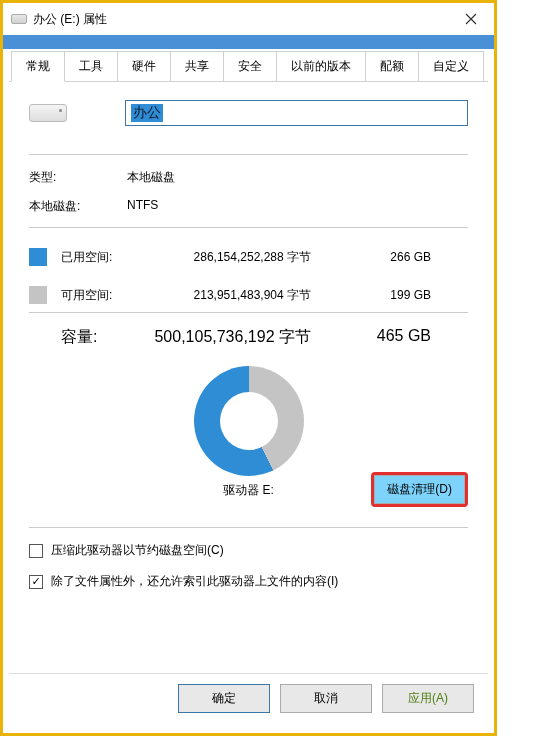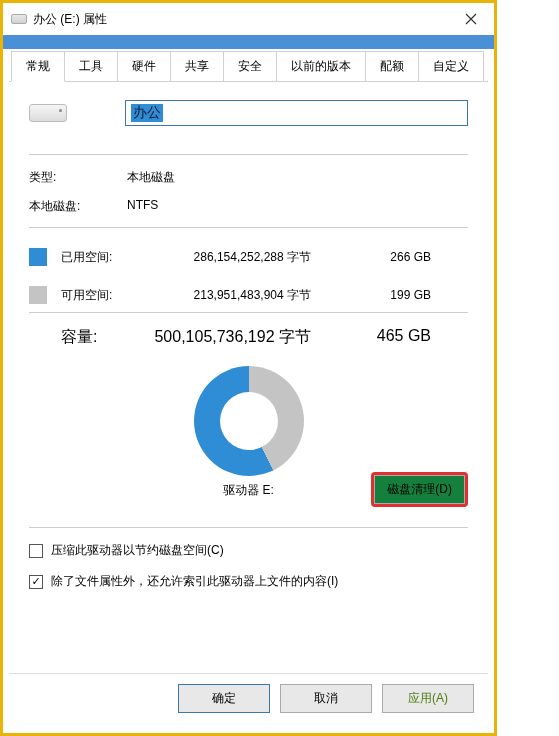--- a/index.html
+++ b/index.html
@@ -190,21 +190,21 @@
       position: absolute;
       right: 0;
       top: -10px;
       border: 3px solid #e03030;
       border-radius: 4px;
       padding: 0;
     }
     .cleanup-btn button {
       padding: 5px 12px;
       border: 1px solid #aaa;
-      background: #15803d;
+      background: #7dd3fc;
       font-family: inherit;
       font-size: 12px;
       cursor: pointer;
     }
     .checkbox-row {
       display: flex;
       align-items: center;
       margin-bottom: 14px;
       font-size: 12px;
     }

